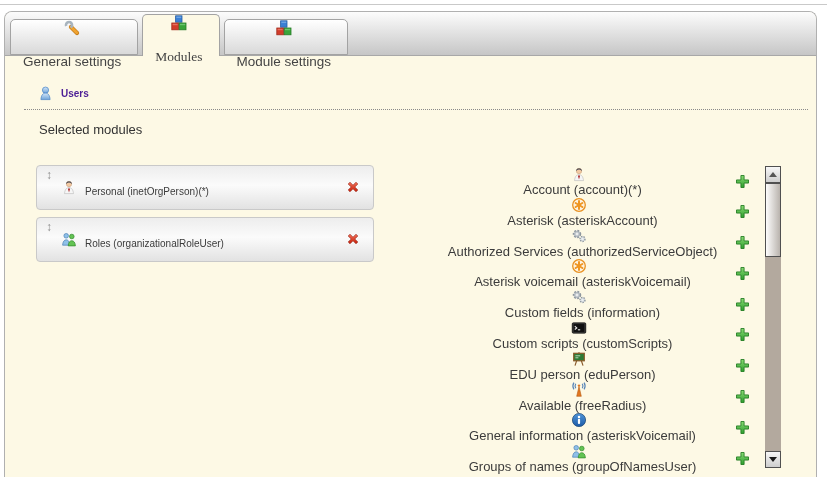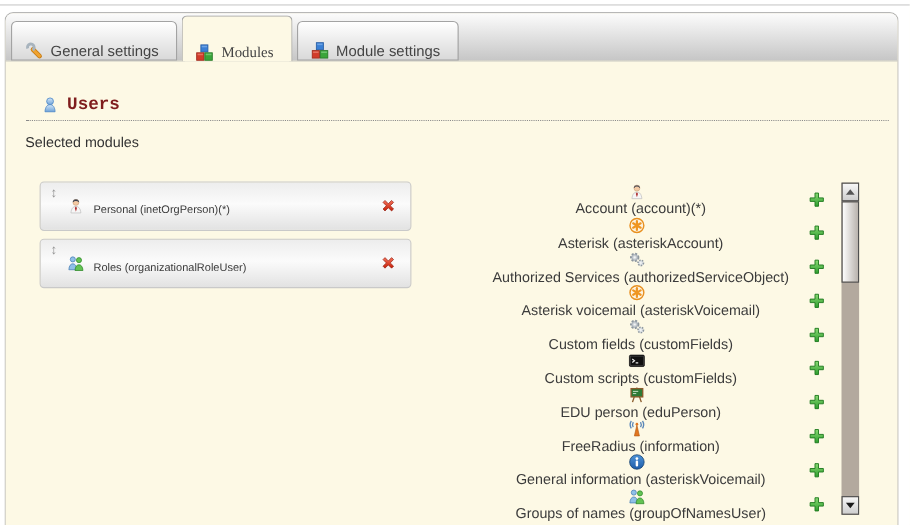--- a/index.html
+++ b/index.html
@@ -5,34 +5,34 @@
   html,body{width:827px;height:477px;margin:0;padding:0;overflow:hidden;
     background:#ffffff;font-family:"Liberation Sans","DejaVu Sans",sans-serif;}
   .top-rule{position:absolute;left:0;top:4px;width:827px;height:1px;background:#c9c9c9;}
   .widget{position:absolute;left:4px;top:11px;width:813px;height:470px;
     border:1px solid #b0b0b0;border-bottom:none;border-radius:8px 8px 0 0;
     background:#fdf9e5;box-sizing:border-box;}
   
   .tabbar{position:relative;height:43px;background:linear-gradient(#fcfcfc,#c6c6c6);
     border-bottom:1px solid #a8a8a8;border-radius:7px 7px 0 0;}
   .tabs{display:flex;align-items:flex-end;height:100%;padding-left:5px;}
-  .tab{display:flex;align-items:flex-end;gap:7px;padding:0 16px 0 12px;height:36px;
+  .tab{display:flex;align-items:center;gap:18px;padding:0 16px 0 12px;height:36px;
     border:1px solid #a3a3a3;border-bottom:1px solid #a3a3a3;border-radius:5px 5px 0 0;
     background:linear-gradient(#ffffff,#d9d9d9);color:#444;font-size:13.5px;
-    margin-right:4px;cursor:pointer;box-sizing:border-box;white-space:nowrap;}
+    margin-right:4px;cursor:pointer;box-sizing:border-box;white-space:nowrap;flex-direction:column;}
   .tab.active{height:42px;background:#fdf9e5;border-bottom:none;margin-bottom:-1px;
     position:relative;z-index:3;font-family:Liberation Serif, serif;}
   .ticon{width:16px;height:16px;flex:none;}
   
   .section-head{position:absolute;left:33px;top:74px;display:flex;align-items:center;gap:8px;}
-  .section-title{font-size:16px;font-weight:bold;color:#7f1d1d;font-family:Liberation Mono, monospace;}
+  .section-title{font-size:10px;font-weight:bold;color:#4c1d95;}
   .uicon{width:15px;height:15px;}
   .dotted{position:absolute;left:19px;top:97px;width:784px;height:0;border-top:1px dotted #8a8a8a;}
   .col-label{position:absolute;top:110px;font-size:13px;color:#333;}
-  .col-label.sel{left:18px;} .col-label.av{left:402px;}
+  .col-label.sel{left:34px;} .col-label.av{left:402px;}
   
   .selected-list{position:absolute;left:31px;top:153px;width:338px;
     display:flex;flex-direction:column;gap:7px;}
   .sel-item{position:relative;height:45px;border:1px solid #c9c9c9;border-radius:4px;
     background:linear-gradient(#ededed,#fbfbfb 45%,#e2e2e2);box-sizing:border-box;cursor:move;}
   .handle{position:absolute;left:9px;top:3px;font-size:12px;line-height:12px;color:#909090;cursor:move;}
   .sel-icon{position:absolute;left:24px;top:13px;width:16px;height:16px;}
   .sel-label{position:absolute;left:48px;top:4px;height:100%;display:flex;align-items:center;
     font-size:10px;color:#3b3b3b;white-space:nowrap;}
   .del-btn{position:absolute;right:12px;top:13px;width:16px;height:16px;cursor:pointer;
@@ -290,32 +290,32 @@
         <button class="add-btn">
           <svg viewBox="0 0 16 16">
             <use href="#plus-icon"></use>
           </svg>
         </button>
       </div>
       <div class="avail-row">
         <svg class="av-icon" viewBox="0 0 16 16">
           <use href="#gears-icon" xlink:href="#gears-icon"></use>
         </svg>
-        <span class="av-label">Custom fields (customFields)</span>
+        <span class="av-label">Custom fields (information)</span>
         <button class="add-btn">
           <svg viewBox="0 0 16 16">
             <use href="#plus-icon"></use>
           </svg>
         </button>
       </div>
       <div class="avail-row">
         <svg class="av-icon" viewBox="0 0 16 16">
           <use href="#terminal-icon" xlink:href="#terminal-icon"></use>
         </svg>
-        <span class="av-label">Custom scripts (customFields)</span>
+        <span class="av-label">Custom scripts (customScripts)</span>
         <button class="add-btn">
           <svg viewBox="0 0 16 16">
             <use href="#plus-icon"></use>
           </svg>
         </button>
       </div>
       <div class="avail-row">
         <svg class="av-icon" viewBox="0 0 16 16">
           <use href="#board-icon" xlink:href="#board-icon"></use>
         </svg>
@@ -323,21 +323,21 @@
         <button class="add-btn">
           <svg viewBox="0 0 16 16">
             <use href="#plus-icon"></use>
           </svg>
         </button>
       </div>
       <div class="avail-row">
         <svg class="av-icon" viewBox="0 0 16 16">
           <use href="#antenna-icon" xlink:href="#antenna-icon"></use>
         </svg>
-        <span class="av-label">FreeRadius (information)</span>
+        <span class="av-label">Available (freeRadius)</span>
         <button class="add-btn">
           <svg viewBox="0 0 16 16">
             <use href="#plus-icon"></use>
           </svg>
         </button>
       </div>
       <div class="avail-row">
         <svg class="av-icon" viewBox="0 0 16 16">
           <use href="#info-icon" xlink:href="#info-icon"></use>
         </svg>

